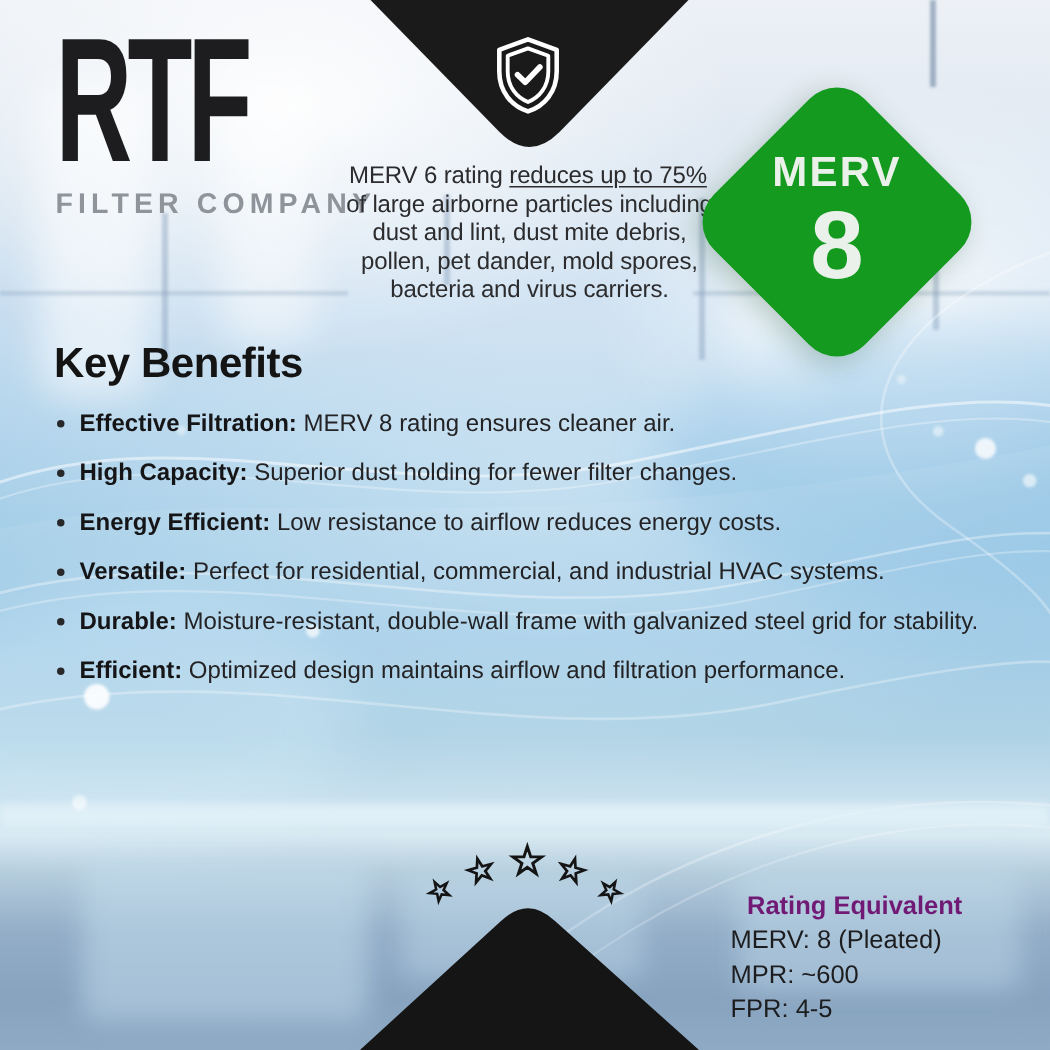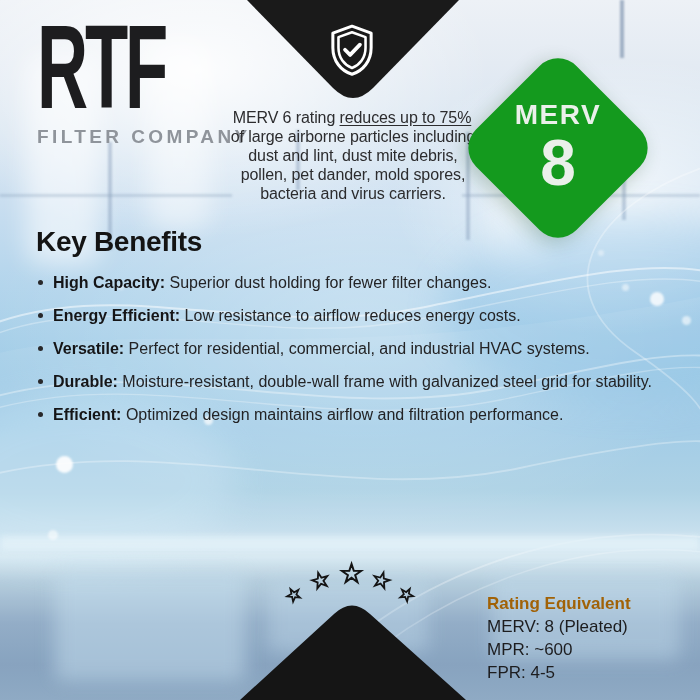--- a/index.html
+++ b/index.html
@@ -112,21 +112,21 @@
   .star {
     position: absolute; color: #141414; line-height: 1;
     -webkit-text-stroke: 1.2px #141414;
   }
   .st1 { left: 0;    top: 25px; font-size: 19px; transform: rotate(-30deg); }
   .st2 { left: 25px; top: 9px;  font-size: 23px; transform: rotate(-15deg); }
   .st3 { left: 54px; top: 0;    font-size: 28px; }
   .st4 { left: 86px; top: 9px;  font-size: 23px; transform: rotate(15deg); }
   .st5 { left: 113px; top: 25px; font-size: 19px; transform: rotate(30deg); }
   .rating { position: absolute; left: 487px; top: 592px; color: #1d1d1f; font-size: 17px; line-height: 23px; }
-  .rating-title { font-weight: bold; color: #a16207; }
+  .rating-title { font-weight: bold; color: #701a75; margin-left: 11px; }
 </style>
 </head>
 <body>
 
 <div class="stage">
 
   <div class="bg"></div>
   <div class="soft col1"></div>
   <div class="soft col2"></div>
   <div class="soft col3"></div>
@@ -192,20 +192,21 @@
 
   <div class="diamond">
     <div class="diamond-inner">
       <div class="merv-label">MERV</div>
       <div class="merv-value">8</div>
     </div>
   </div>
 
   <h2 class="kb-title">Key Benefits</h2>
   <ul class="kb-list">
+    <li class="kb-item"><span class="kb-dot"></span><span class="kb-label">Effective Filtration:</span> <span class="kb-text">MERV 8 rating ensures cleaner air.</span></li>
     <li class="kb-item"><span class="kb-dot"></span><span class="kb-label">High Capacity:</span> <span class="kb-text">Superior dust holding for fewer filter changes.</span></li>
     <li class="kb-item"><span class="kb-dot"></span><span class="kb-label">Energy Efficient:</span> <span class="kb-text">Low resistance to airflow reduces energy costs.</span></li>
     <li class="kb-item"><span class="kb-dot"></span><span class="kb-label">Versatile:</span> <span class="kb-text">Perfect for residential, commercial, and industrial HVAC systems.</span></li>
     <li class="kb-item"><span class="kb-dot"></span><span class="kb-label">Durable:</span> <span class="kb-text">Moisture-resistant, double-wall frame with galvanized steel grid for stability.</span></li>
     <li class="kb-item"><span class="kb-dot"></span><span class="kb-label">Efficient:</span> <span class="kb-text">Optimized design maintains airflow and filtration performance.</span></li>
   </ul>
 
   <div class="stars">
     <span class="star st1">☆</span>
     <span class="star st2">☆</span>

